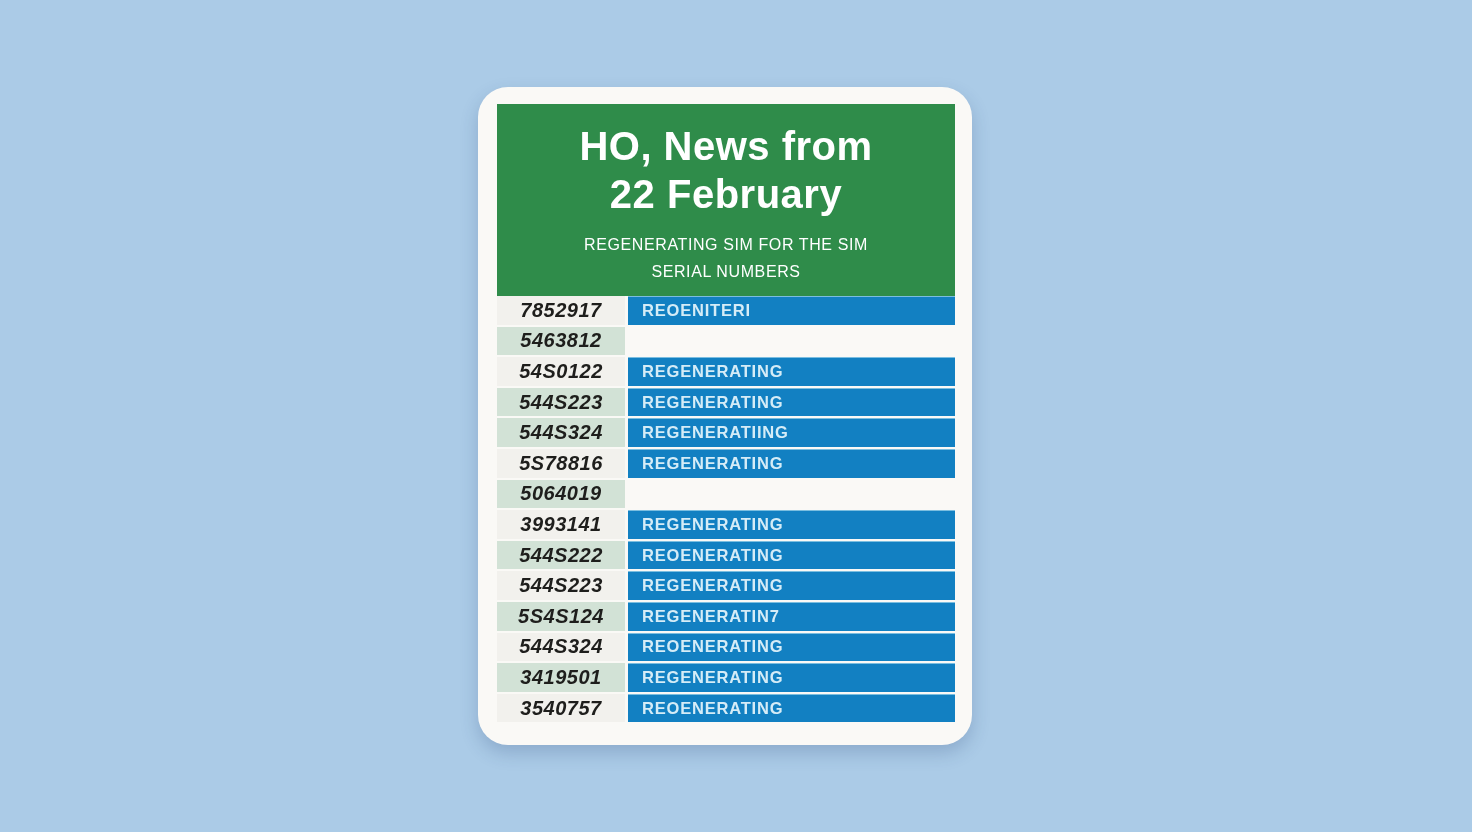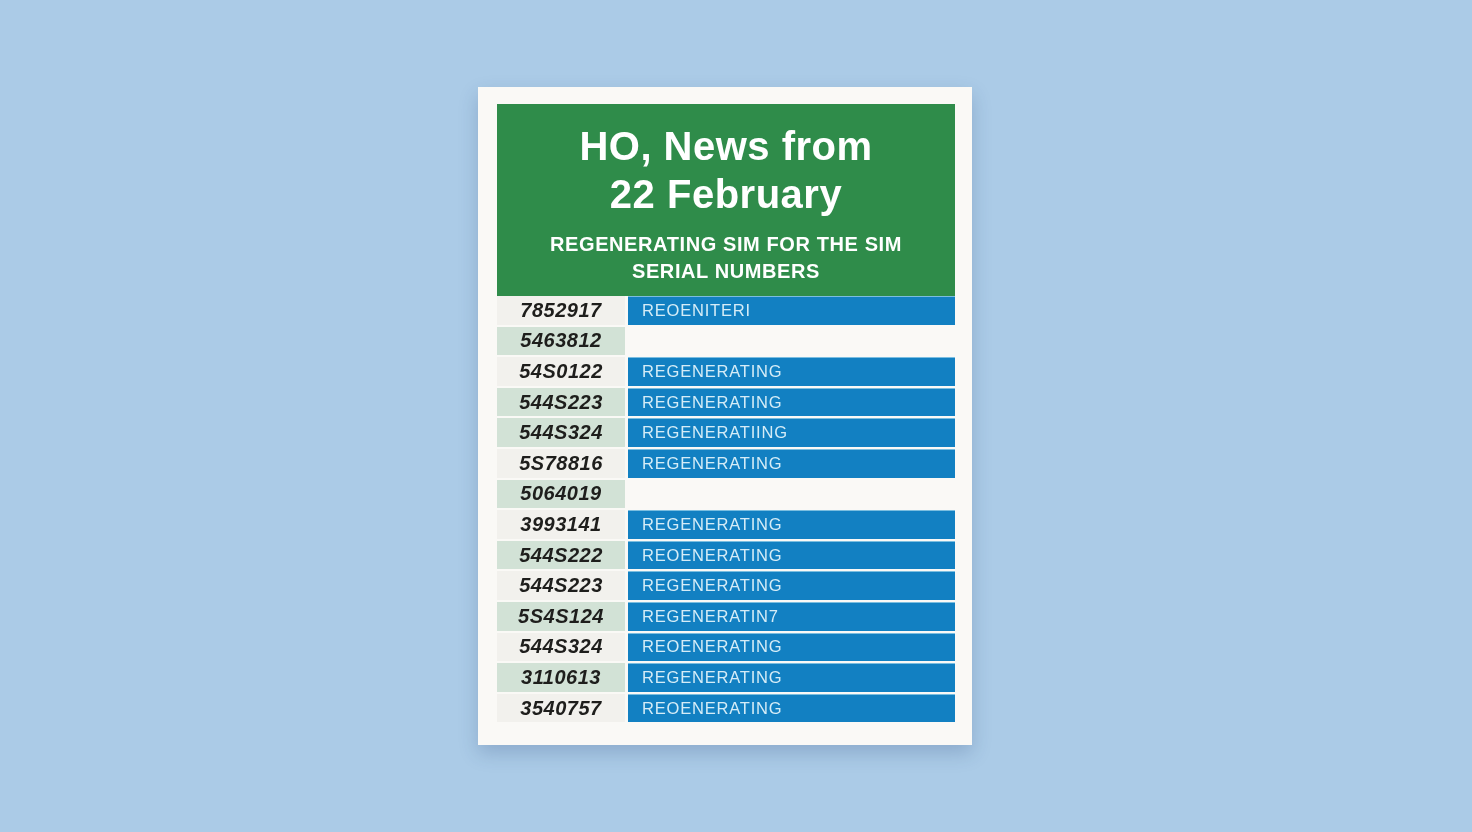--- a/index.html
+++ b/index.html
@@ -17,20 +17,21 @@
   .card {
     position: absolute;
     left: 478px;
     top: 87px;
     width: 494px;
     height: 658px;
     background: var(--paper, #faf9f6);
     box-shadow: 0 8px 18px rgba(30, 60, 110, 0.22);
     box-sizing: border-box;
     padding: 17px 18px 21px 19px;
+    border-radius: 30px;
   }
   .header {
     width: 458px;
     height: 192px;
     background: var(--green, #2f8c4a);
     color: var(--header-text, #ffffff);
     display: flex;
     flex-direction: column;
     align-items: center;
     justify-content: center;
@@ -38,22 +39,22 @@
     box-sizing: border-box;
     padding-top: 6px;
   }
   .header .title-line {
     font-size: 40px;
     font-weight: bold;
     line-height: 48px;
     letter-spacing: 0.5px;
   }
   .header .subtitle-line {
-    font-size: 20px;
-    font-weight: bold;
+    font-size: 16px;
+    font-weight: normal;
     line-height: 27px;
     letter-spacing: 0.6px;
     margin-top: 0;
   }
   .header .subtitle-line.first {
     margin-top: 13px;
   }
   .table {
     margin-top: 0px;
     width: 458px;
@@ -84,21 +85,21 @@
   }
   .col-gap {
     width: 3px;
     background: var(--paper, #faf9f6);
   }
   .status-cell {
     flex: 1;
     background: var(--blue, #1280c2);
     color: var(--status-text, #d5ecf7);
     font-size: 16.5px;
-    font-weight: normal;
+    font-weight: bold;
     letter-spacing: 0.8px;
     display: flex;
     align-items: center;
     padding-left: 14px;
     box-shadow: inset 0 1px 0 rgba(210, 240, 250, 0.55);
   }
 </style>
 </head>
 <body>
 
@@ -175,21 +176,21 @@
     <div class="status-cell">REGENERATIN7</div>
   </div>
 
   <div class="row">
     <div class="serial-cell">544S324</div>
     <div class="col-gap"></div>
     <div class="status-cell">REOENERATING</div>
   </div>
 
   <div class="row shaded">
-    <div class="serial-cell">3110613</div>
+    <div class="serial-cell">3419501</div>
     <div class="col-gap"></div>
     <div class="status-cell">REGENERATING</div>
   </div>
 
   <div class="row">
     <div class="serial-cell">3540757</div>
     <div class="col-gap"></div>
     <div class="status-cell">REOENERATING</div>
   </div>
 </div>

